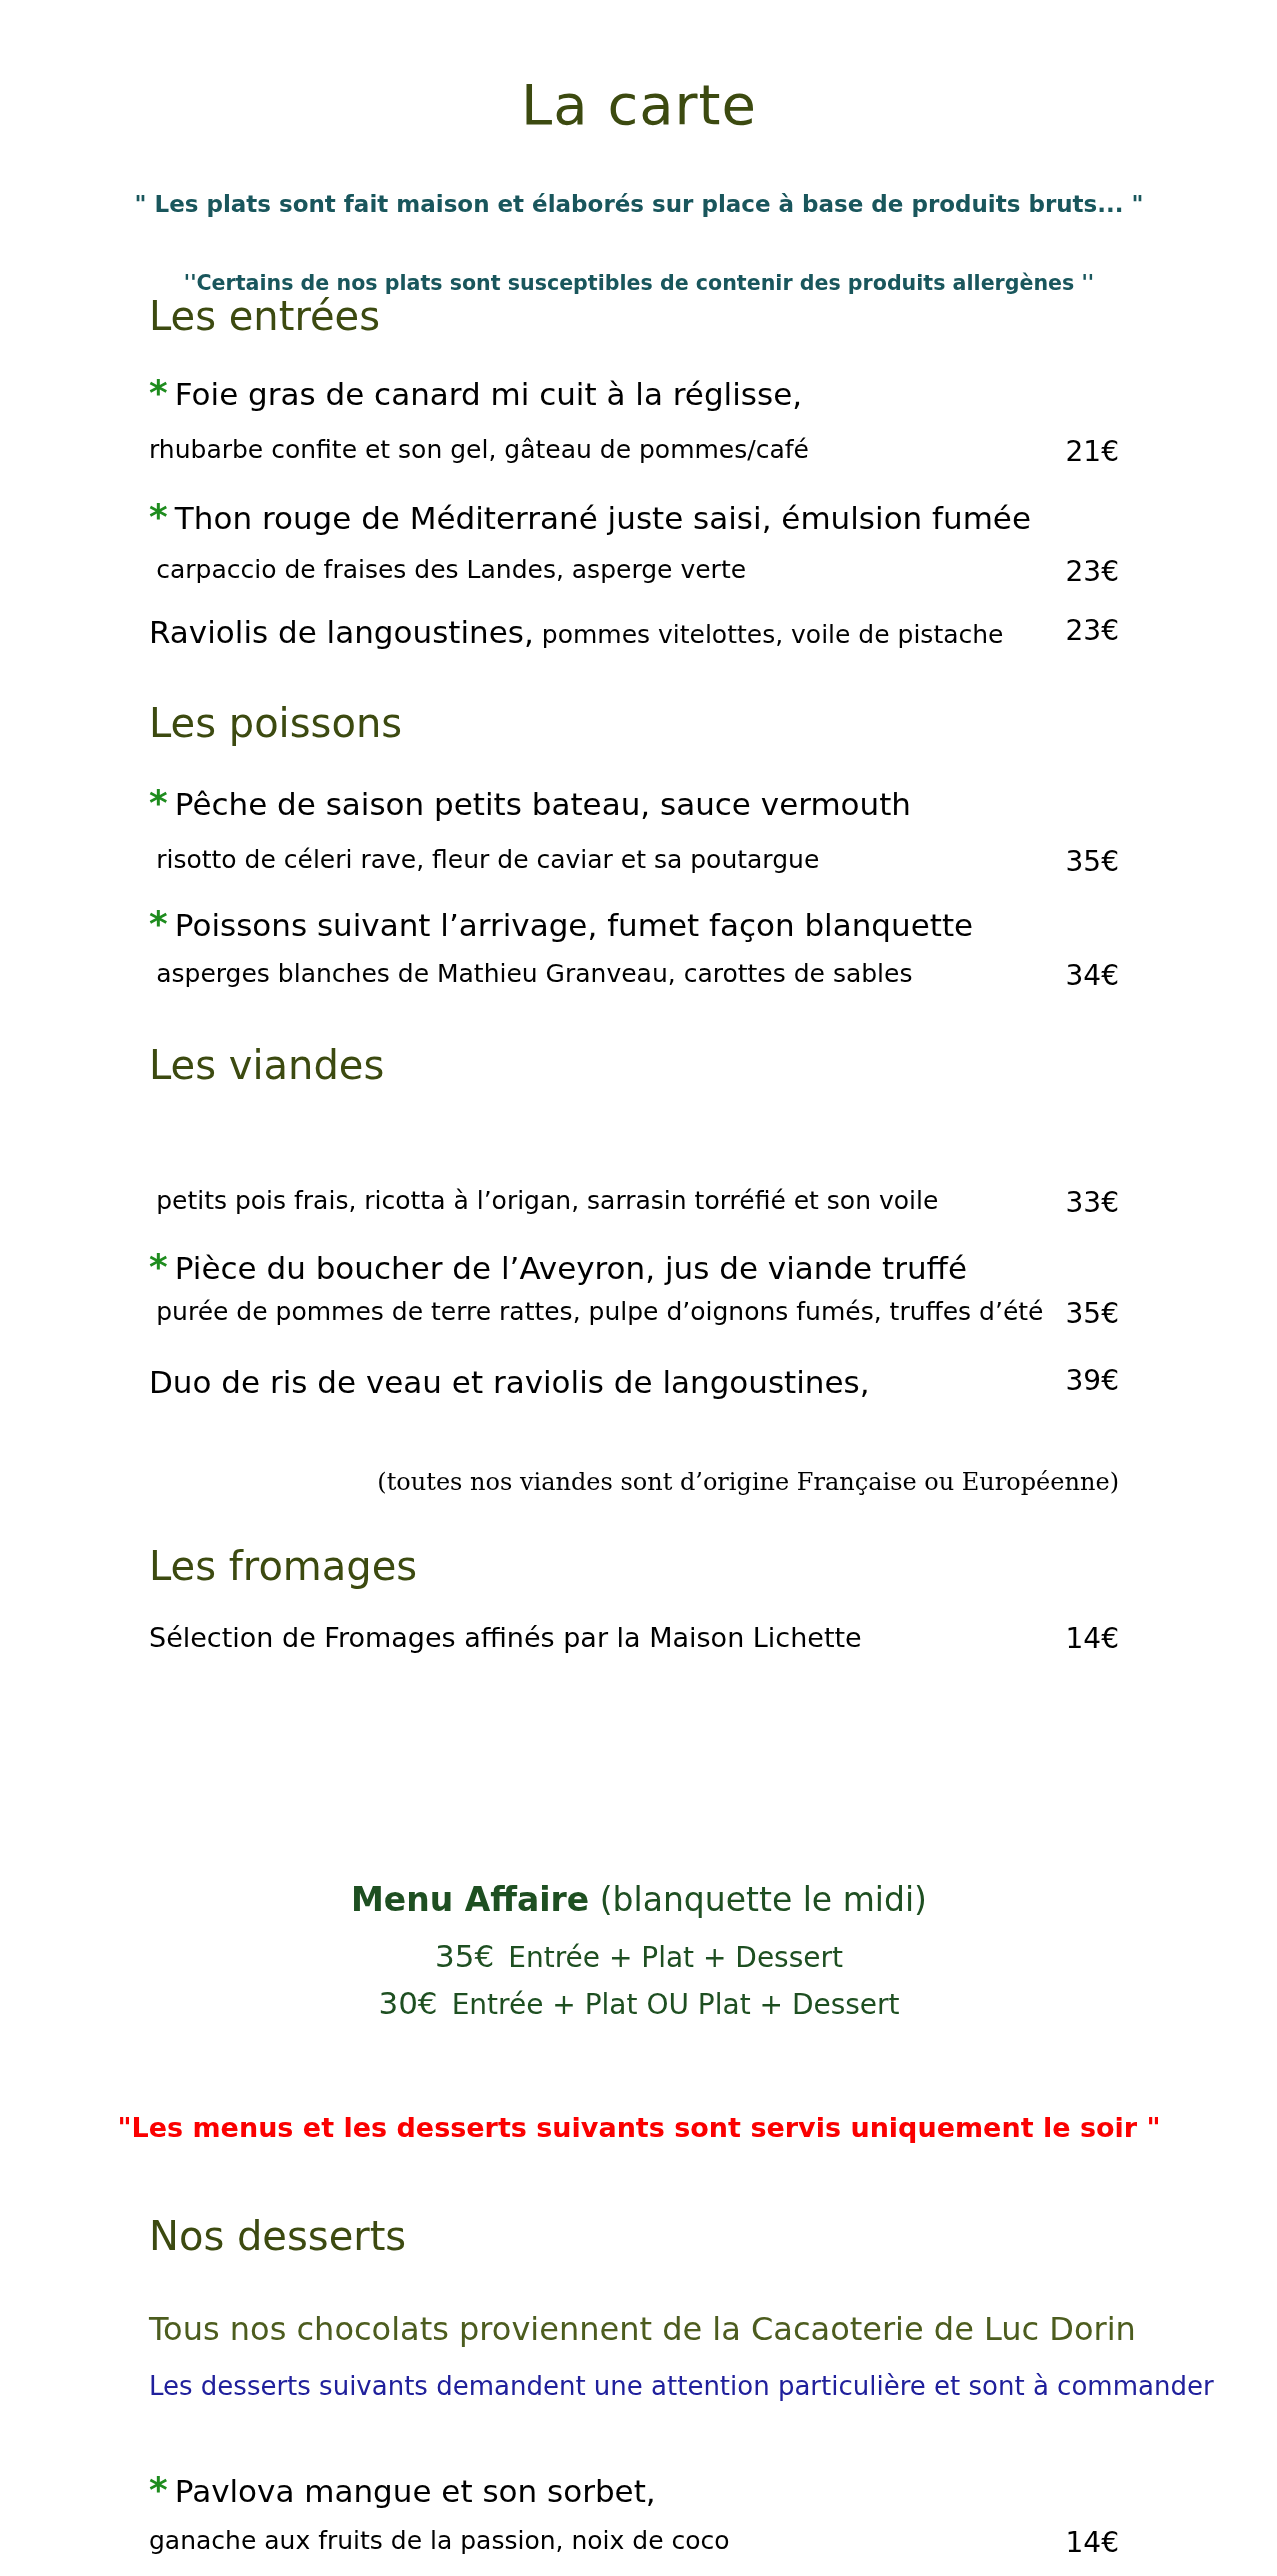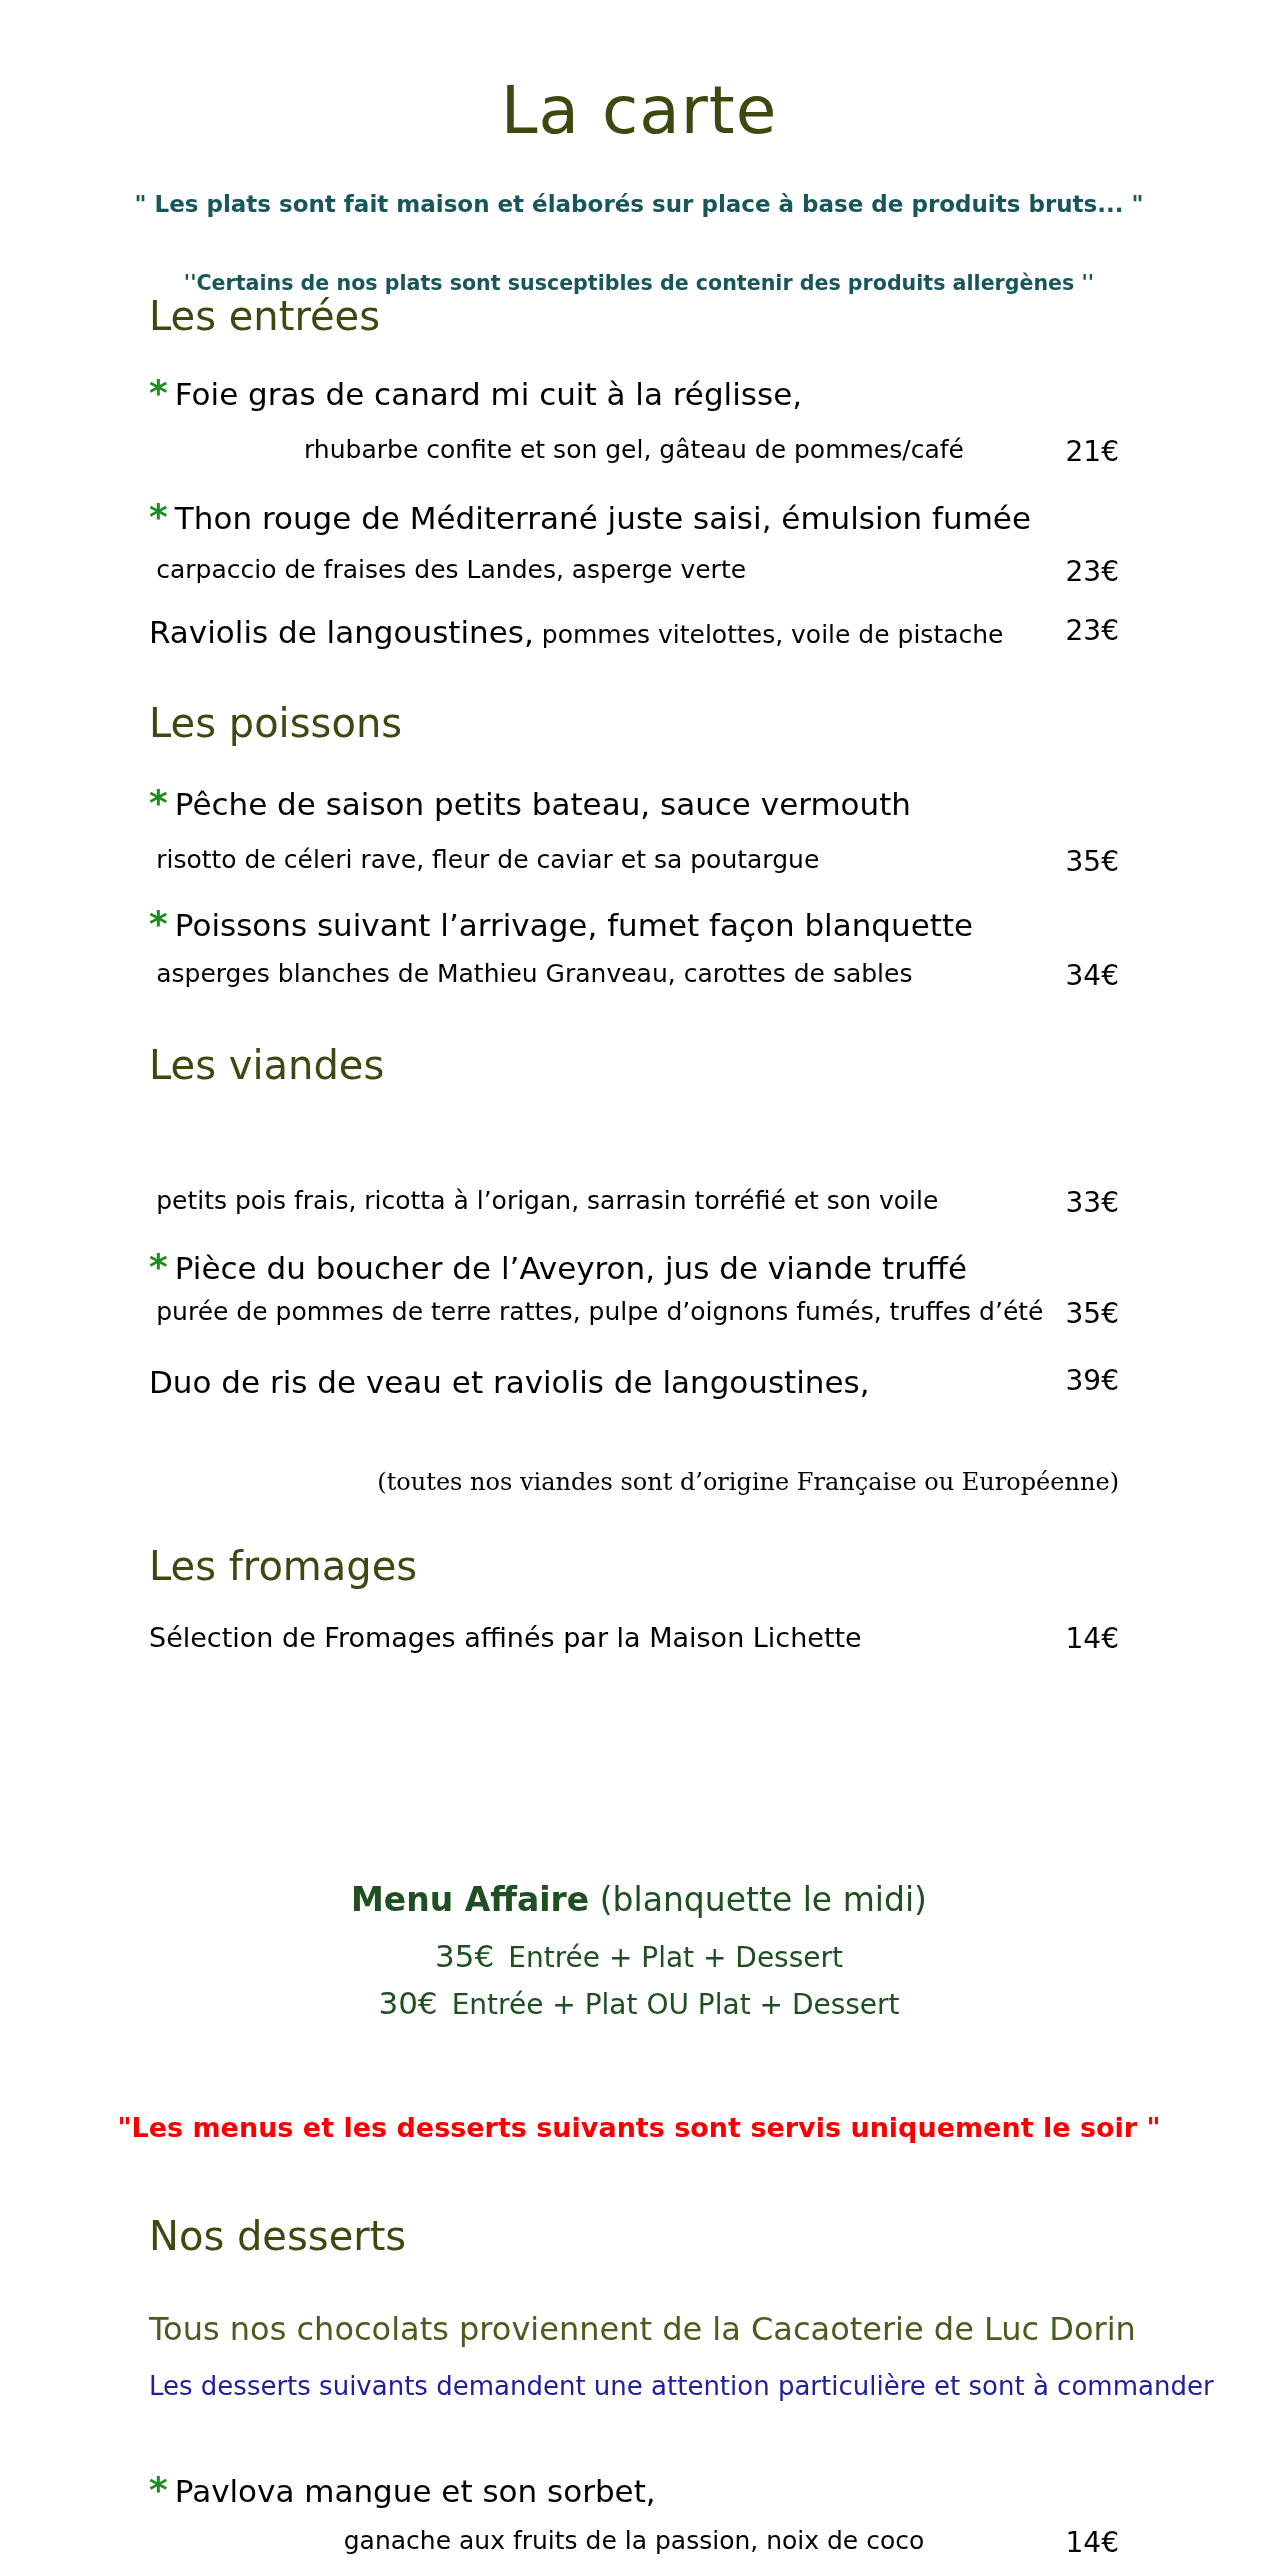--- a/index.html
+++ b/index.html
@@ -9,21 +9,21 @@
     height: 3614px;
     background: #ffffff;
     font-family: "DejaVu Sans", sans-serif;
     color: var(--ink, #000);
     overflow: hidden;
   }
   .abs { position: absolute; }
   .center { left: 0; width: 100%; text-align: center; }
   .row { position: absolute; left: 149px; right: 159px; white-space: nowrap; }
   .page-title {
-    font-size: 66px;
+    font-size: 56px;
     color: var(--olive-heading, #3c4a10);
     letter-spacing: 1px;
   }
   .quote {
     font-weight: bold;
     color: var(--teal-quote, #19565c);
   }
   .q1 { font-size: 23px; }
   .q2 { font-size: 20.6px; margin-top: 43px; }
   .h-section {
@@ -36,21 +36,21 @@
     white-space: nowrap;
   }
   .star {
     color: var(--star-green, #1e8c1e);
     font-weight: bold;
     font-size: 1.15em;
     margin-right: 7.2px;
   }
   .dish-main { font-size: 31px; }
   .dish-sub  { font-size: 25px; padding-left: 7.2px; }
-  .dish-sub.no-indent { padding-left: 0; text-align: center; }
+  .dish-sub.no-indent { padding-left: 0; }
   .dish-big-inline  { font-size: 31px; }
   .dish-small-inline{ font-size: 25px; }
   .price {
     position: absolute;
     right: 0;
     top: 0;
     font-size: 28px;
   }
   .fromage-line { font-size: 27px; }
   .note-serif {

